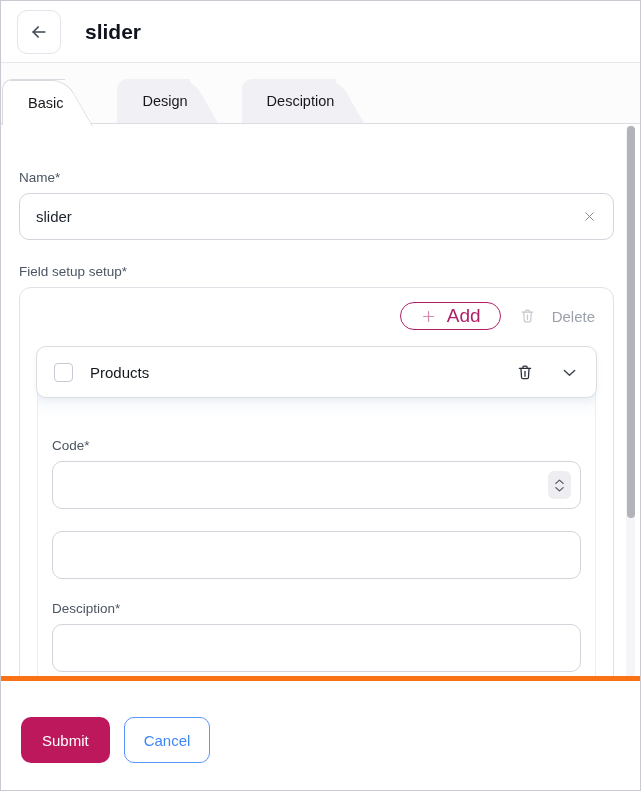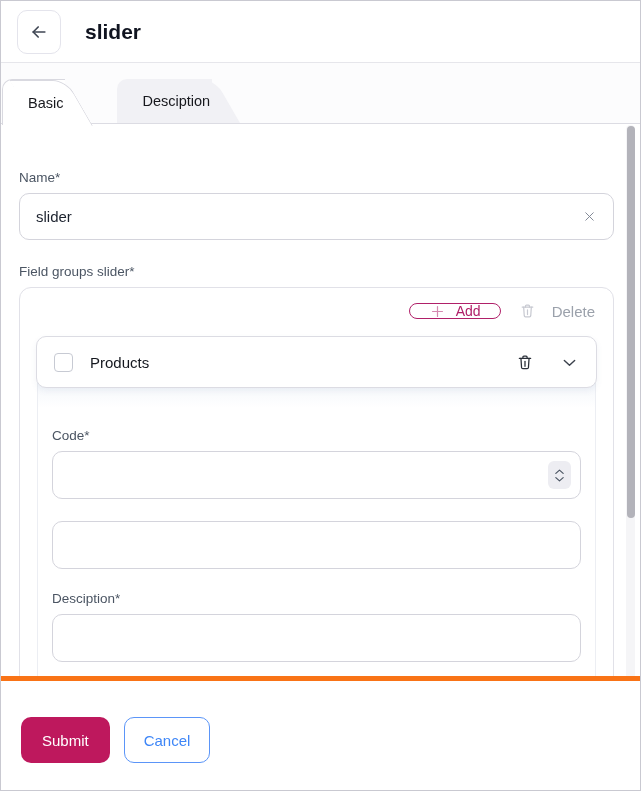--- a/index.html
+++ b/index.html
@@ -85,23 +85,23 @@
     margin-top:0; width:595px; height:600px;
     border:1px solid #e1e1e8; border-radius:12px;
     padding:14px 16px 0 16px; background:#fff;
   }
   .toolbar {
     display:flex; justify-content:flex-end; align-items:center;
     gap:18px; margin-bottom:16px; padding-right:0;
   }
   .add-btn {
     display:inline-flex; align-items:center; gap:10px;
-    height:16px; padding:0 19px;
+    height:28px; padding:0 19px;
     border:1px solid #b02069; border-radius:16px;
-    background:#fff; color:#b02069; font-size:14px; cursor:pointer;
+    background:#fff; color:#b02069; font-size:19px; cursor:pointer;
   }
   .add-btn .plus { color:#d58ab0; display:flex; }
   .delete-btn {
     display:inline-flex; align-items:center; gap:16px;
     background:none; border:none;
     color:#9ba1ab; font-size:15px; cursor:pointer; padding-right:2px;
   }
   .delete-btn svg { color:#c7c9d1; }
 
   
@@ -184,37 +184,40 @@
     </span>
   </button>
   <h1 class="page-title">slider</h1>
 </header>
 
 <nav class="tabs">
   <div class="tab active">
     <span class="tab-label">Basic</span>
   </div>
   <div class="tab">
+    <span class="tab-label">Design</span>
+  </div>
+  <div class="tab">
     <span class="tab-label">Desciption</span>
   </div>
 </nav>
 
 <main class="scroll-area">
 
   <label class="field-label">Name*</label>
   <div class="text-input">
     <span>slider</span>
     <span class="clear-x">
       <svg width="15" height="15" viewBox="0 0 24 24" fill="none" stroke="currentColor" stroke-width="1.5" stroke-linecap="round">
           <path d="M6 6l12 12M18 6L6 18"></path>
         </svg>
     </span>
   </div>
 
-  <label class="field-label section-gap">Field groups slider*</label>
+  <label class="field-label section-gap">Field setup setup*</label>
 
   <section class="group-panel">
     <div class="toolbar">
       <button class="add-btn">
         <span class="plus">
           <svg width="17" height="17" viewBox="0 0 24 24" fill="none" stroke="currentColor" stroke-width="1.7" stroke-linecap="round">
               <path d="M12 5v14M5 12h14"></path>
             </svg>
         </span>
         <span>Add</span>

